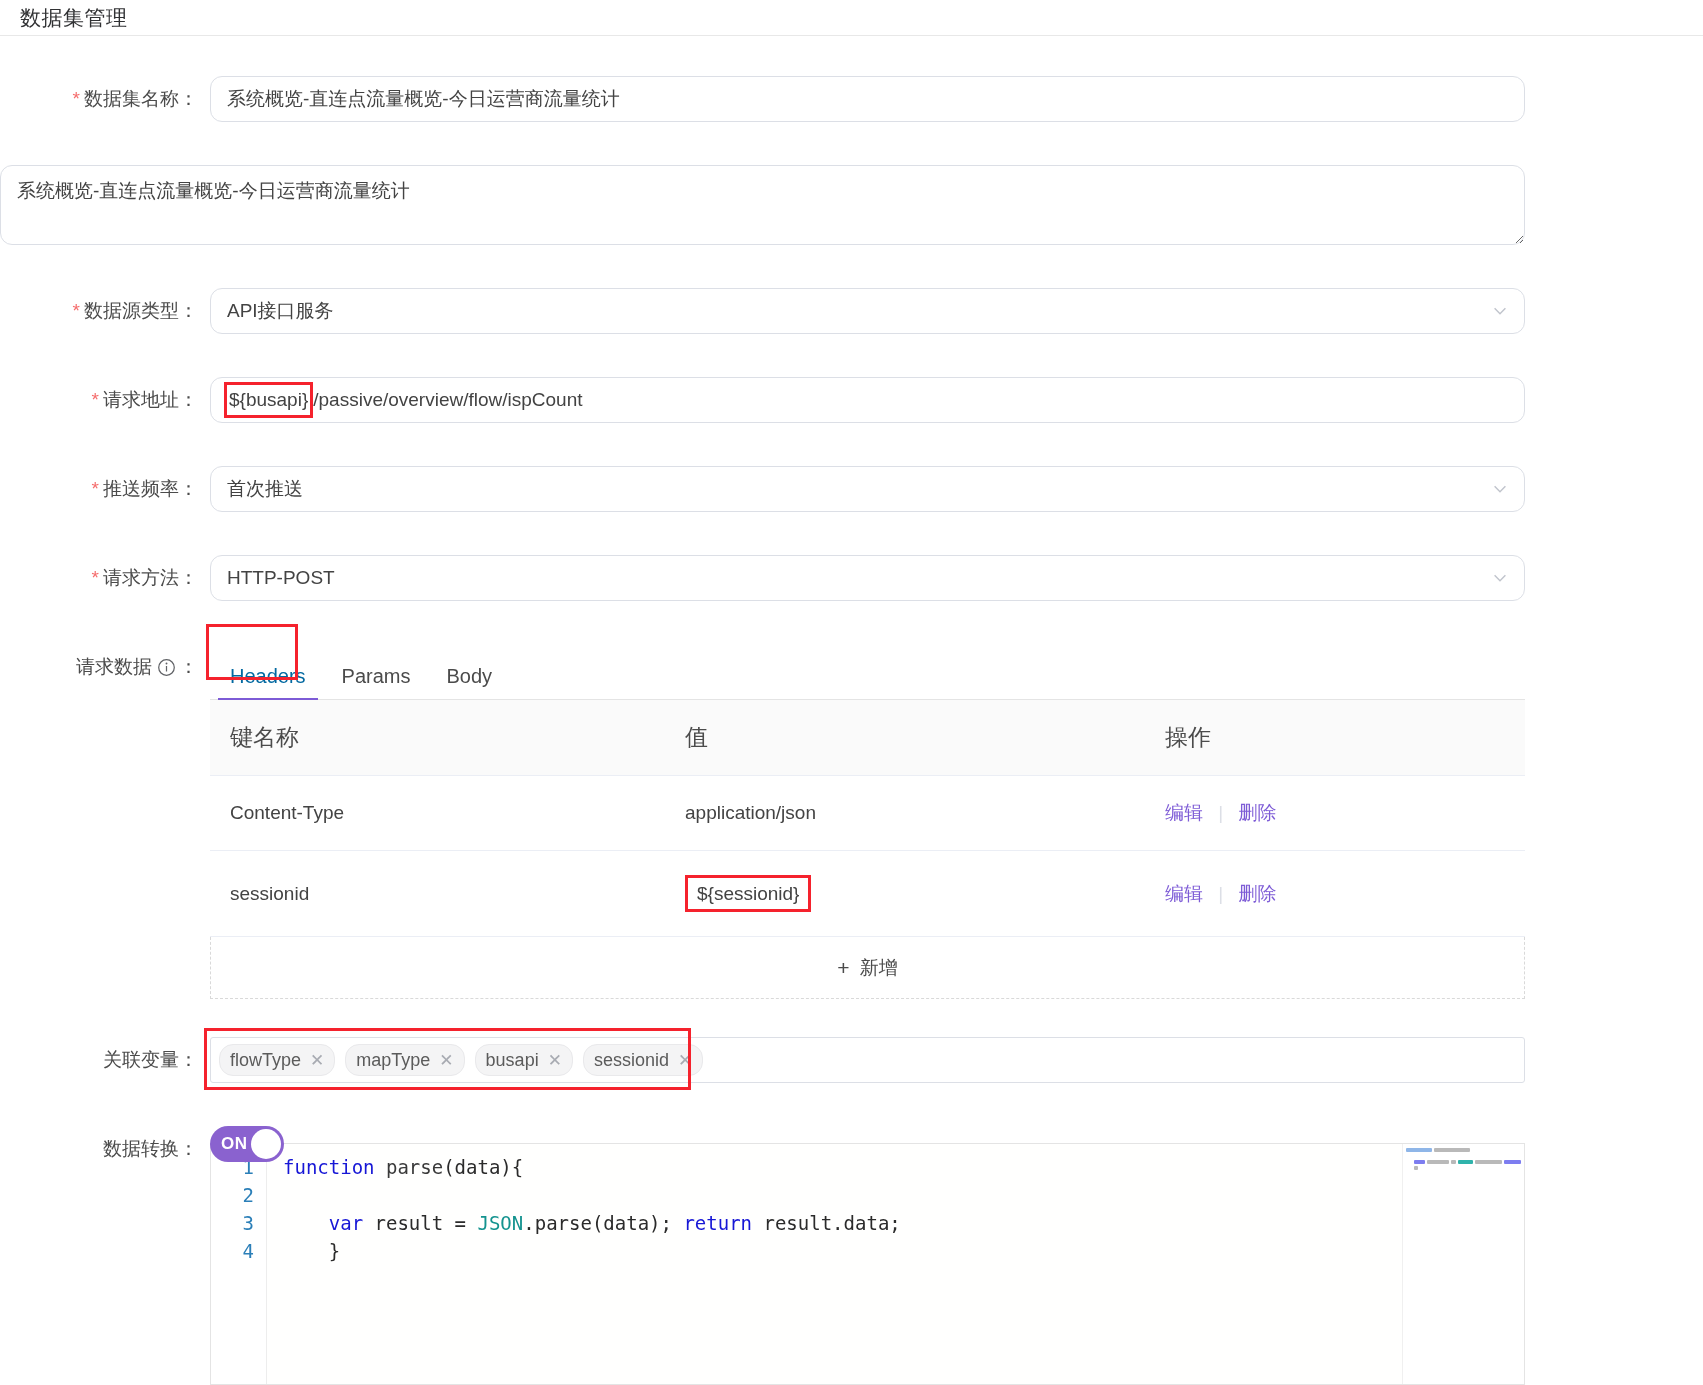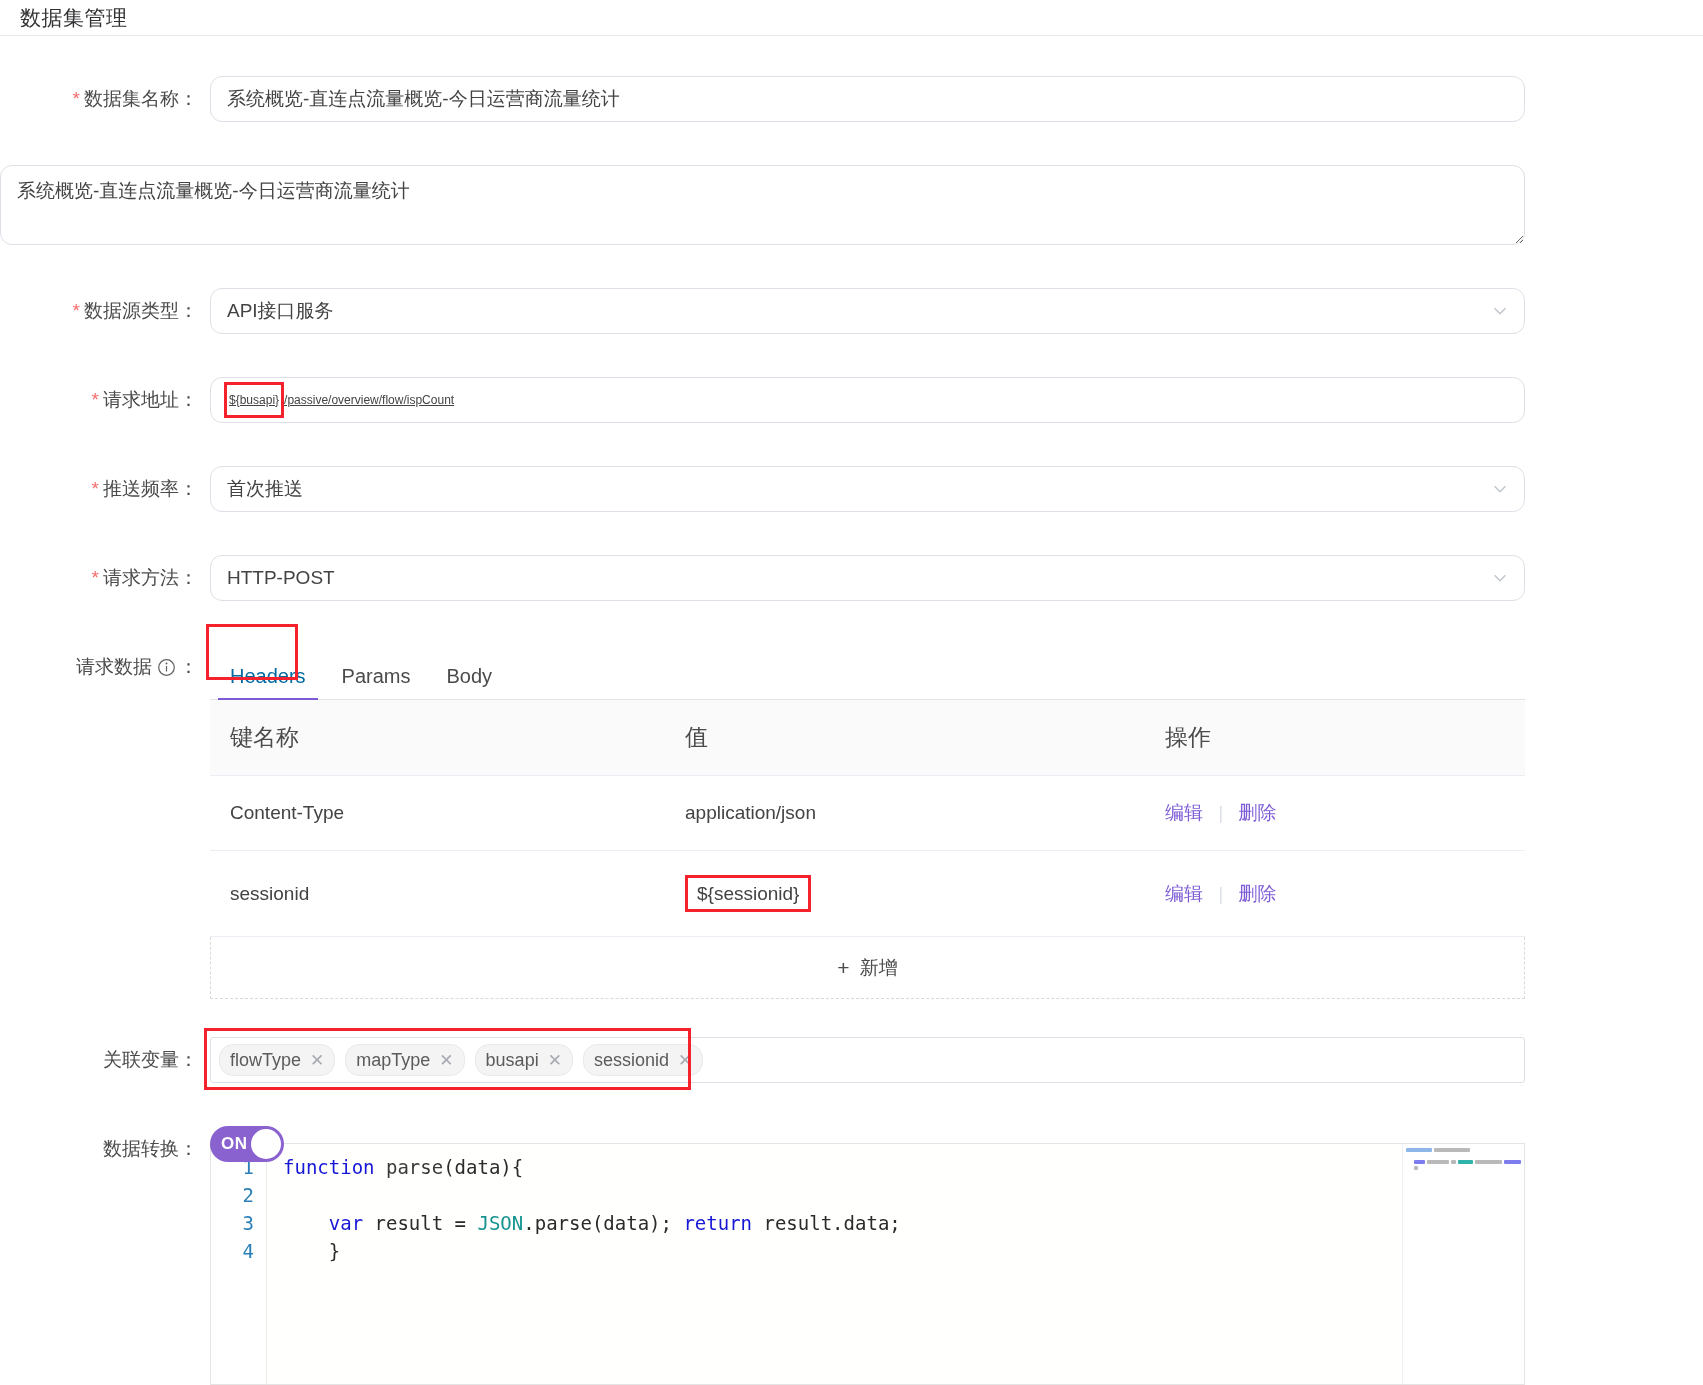--- a/index.html
+++ b/index.html
@@ -85,24 +85,23 @@
   }
   .chev svg { display: block; }
 
   
   .url-field {
     position: relative;
     display: flex;
     align-items: center;
   }
   .url-text {
-    font-size: 12px;
+    font-size: 19px;
     color: #434343;
     white-space: nowrap;
-    text-decoration: underline;
   }
   .hl-box {
     display: inline-block;
     border: 3px solid #f5222d;
     padding: 0px 2px;
     margin-left: -3px;
     line-height: 30px;
   }
 
   

